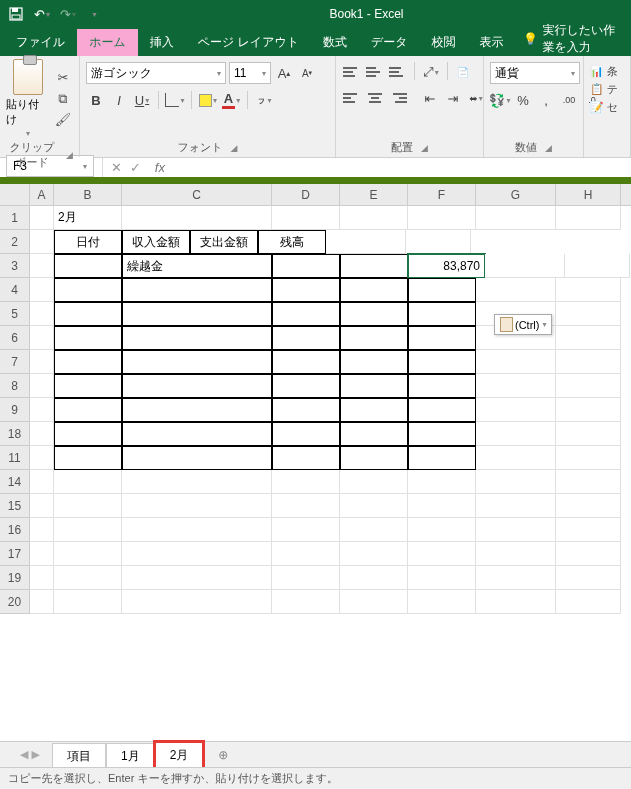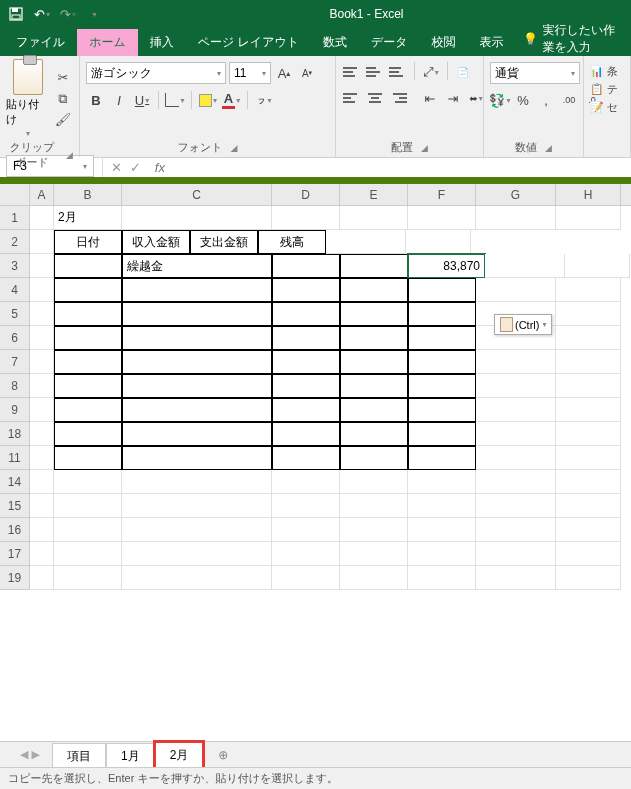--- a/index.html
+++ b/index.html
@@ -451,20 +451,31 @@
         <div class="rh">19</div>
         <div class="cell" style="width: 24px;"></div>
         <div class="cell" style="width: 68px;"></div>
         <div class="cell" style="width: 150px;"></div>
         <div class="cell" style="width: 68px;"></div>
         <div class="cell" style="width: 68px;"></div>
         <div class="cell" style="width: 68px;"></div>
         <div class="cell" style="width: 80px;"></div>
         <div class="cell" style="width: 65px;"></div>
       </div>
+      <div class="row">
+        <div class="rh">20</div>
+        <div class="cell" style="width: 24px;"></div>
+        <div class="cell" style="width: 68px;"></div>
+        <div class="cell" style="width: 150px;"></div>
+        <div class="cell" style="width: 68px;"></div>
+        <div class="cell" style="width: 68px;"></div>
+        <div class="cell" style="width: 68px;"></div>
+        <div class="cell" style="width: 80px;"></div>
+        <div class="cell" style="width: 65px;"></div>
+      </div>
     </div>
 </div>
 
 <div class="paste-tag">
   <span class="paste-ic"></span>
   <span>(Ctrl)</span>
   <span class="dd">▾</span>
 </div>
 
 <div class="sheet-bar">

